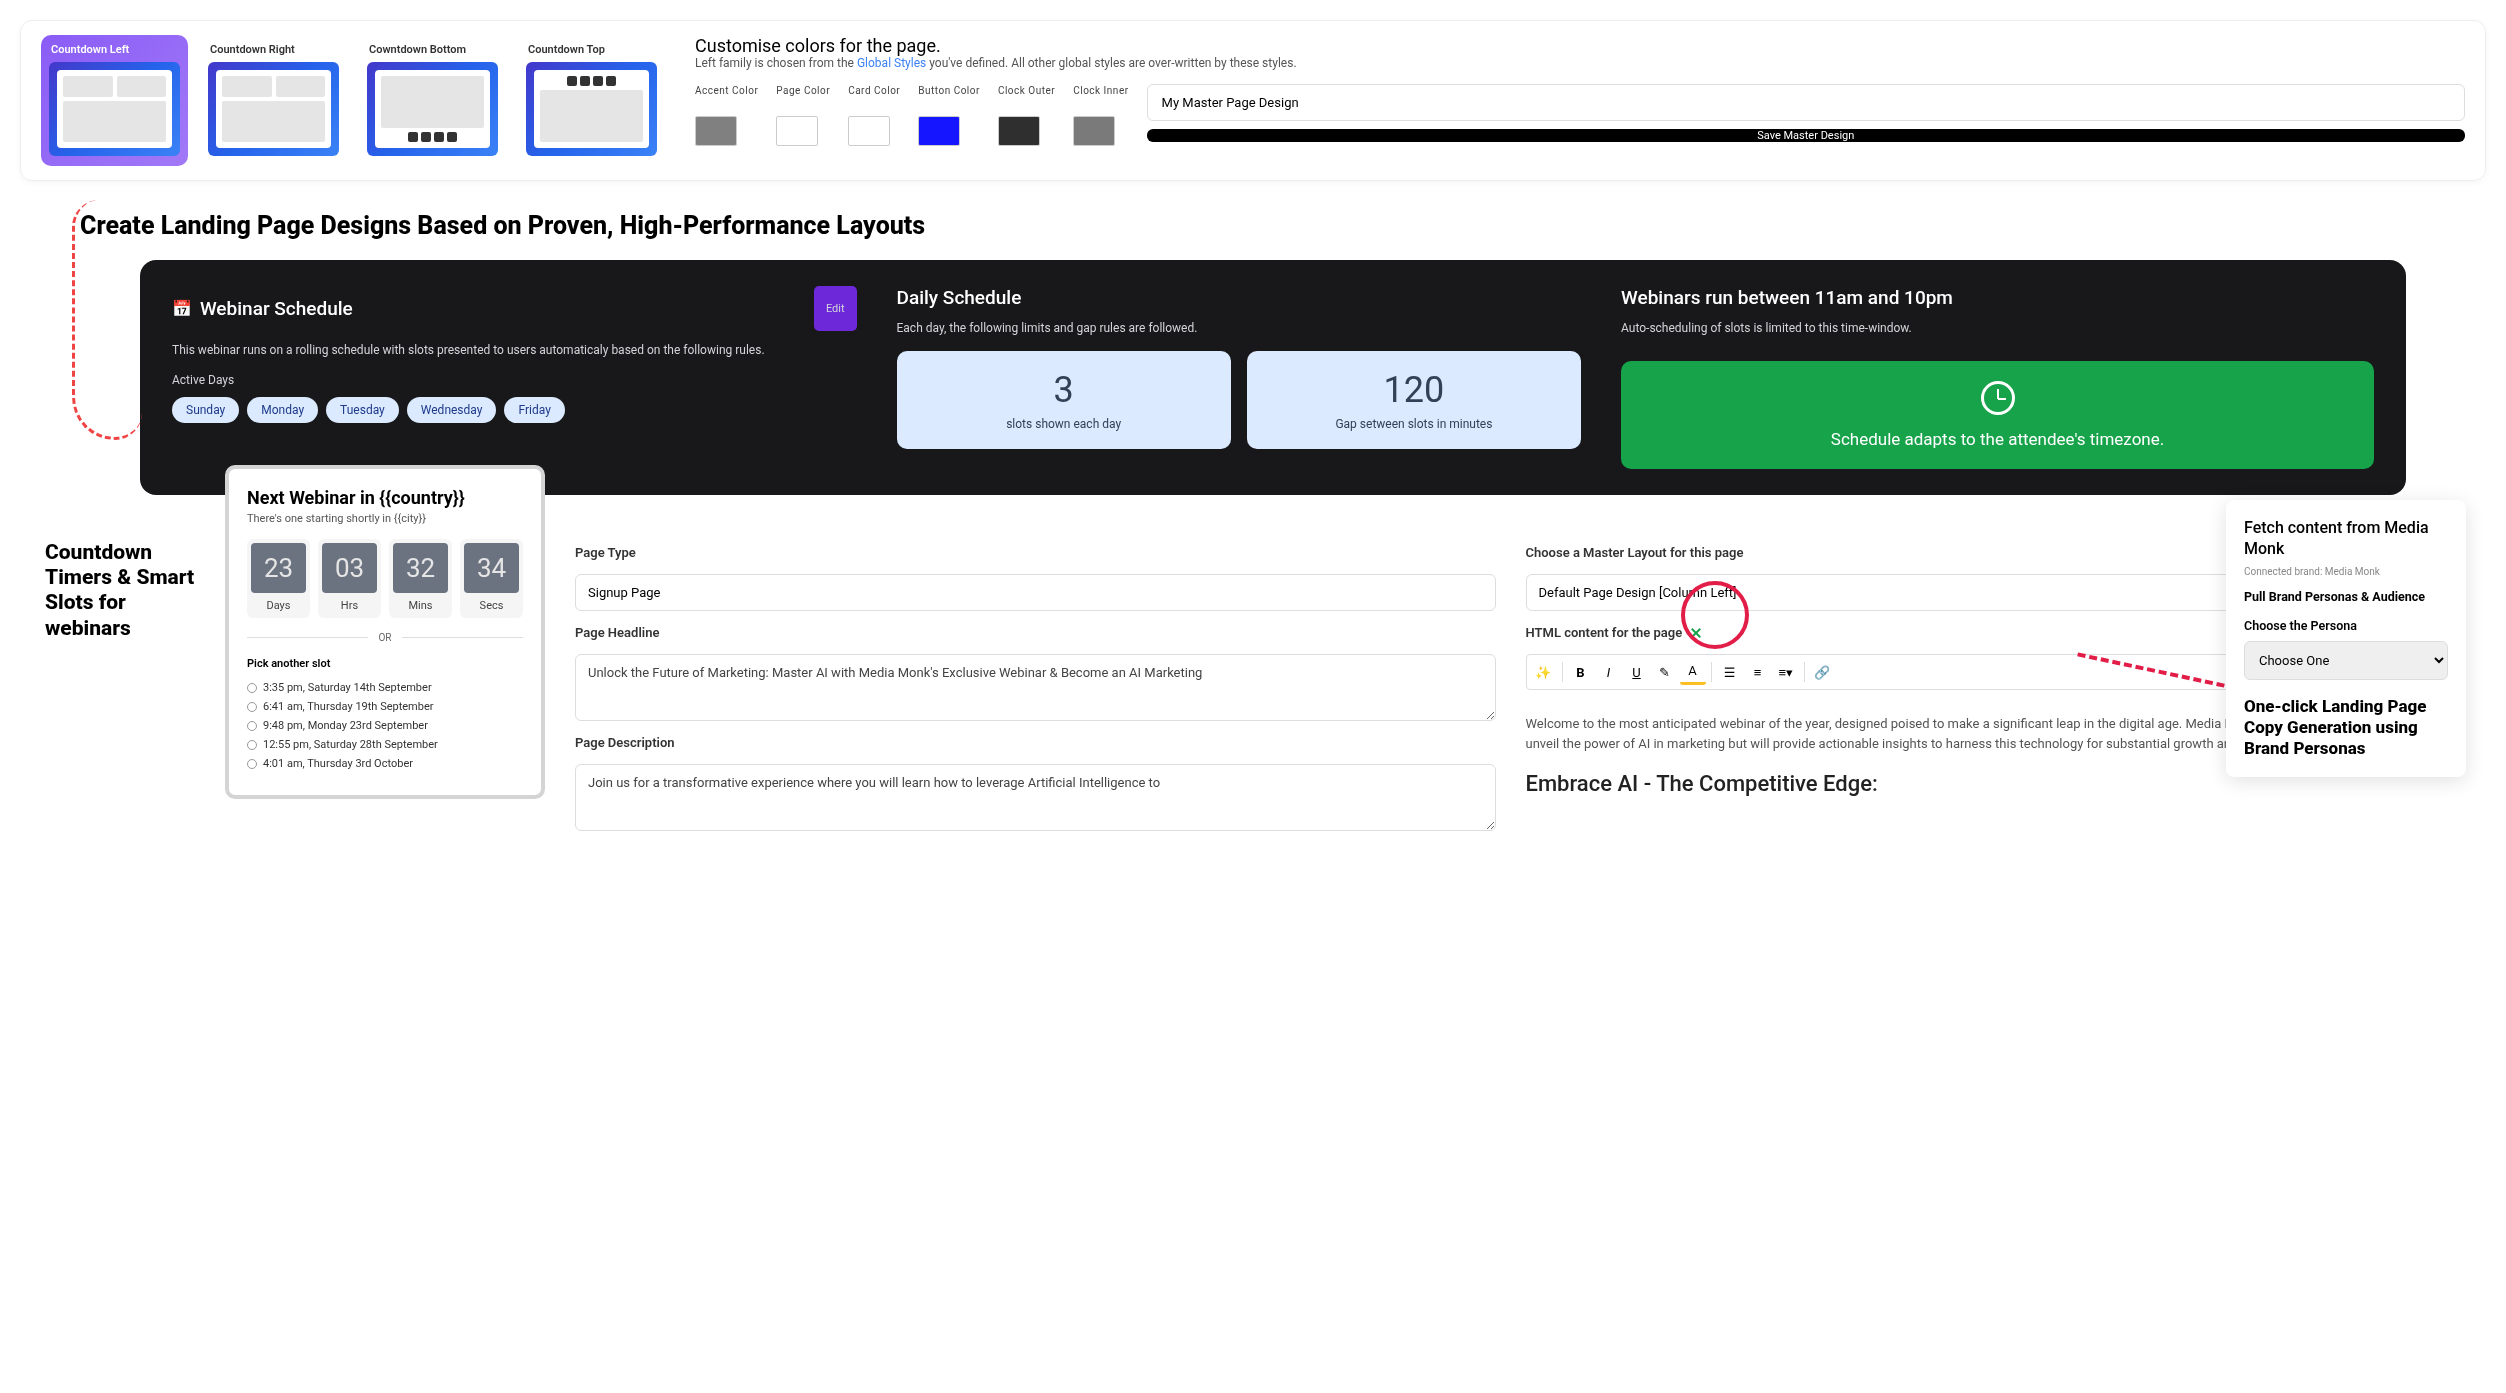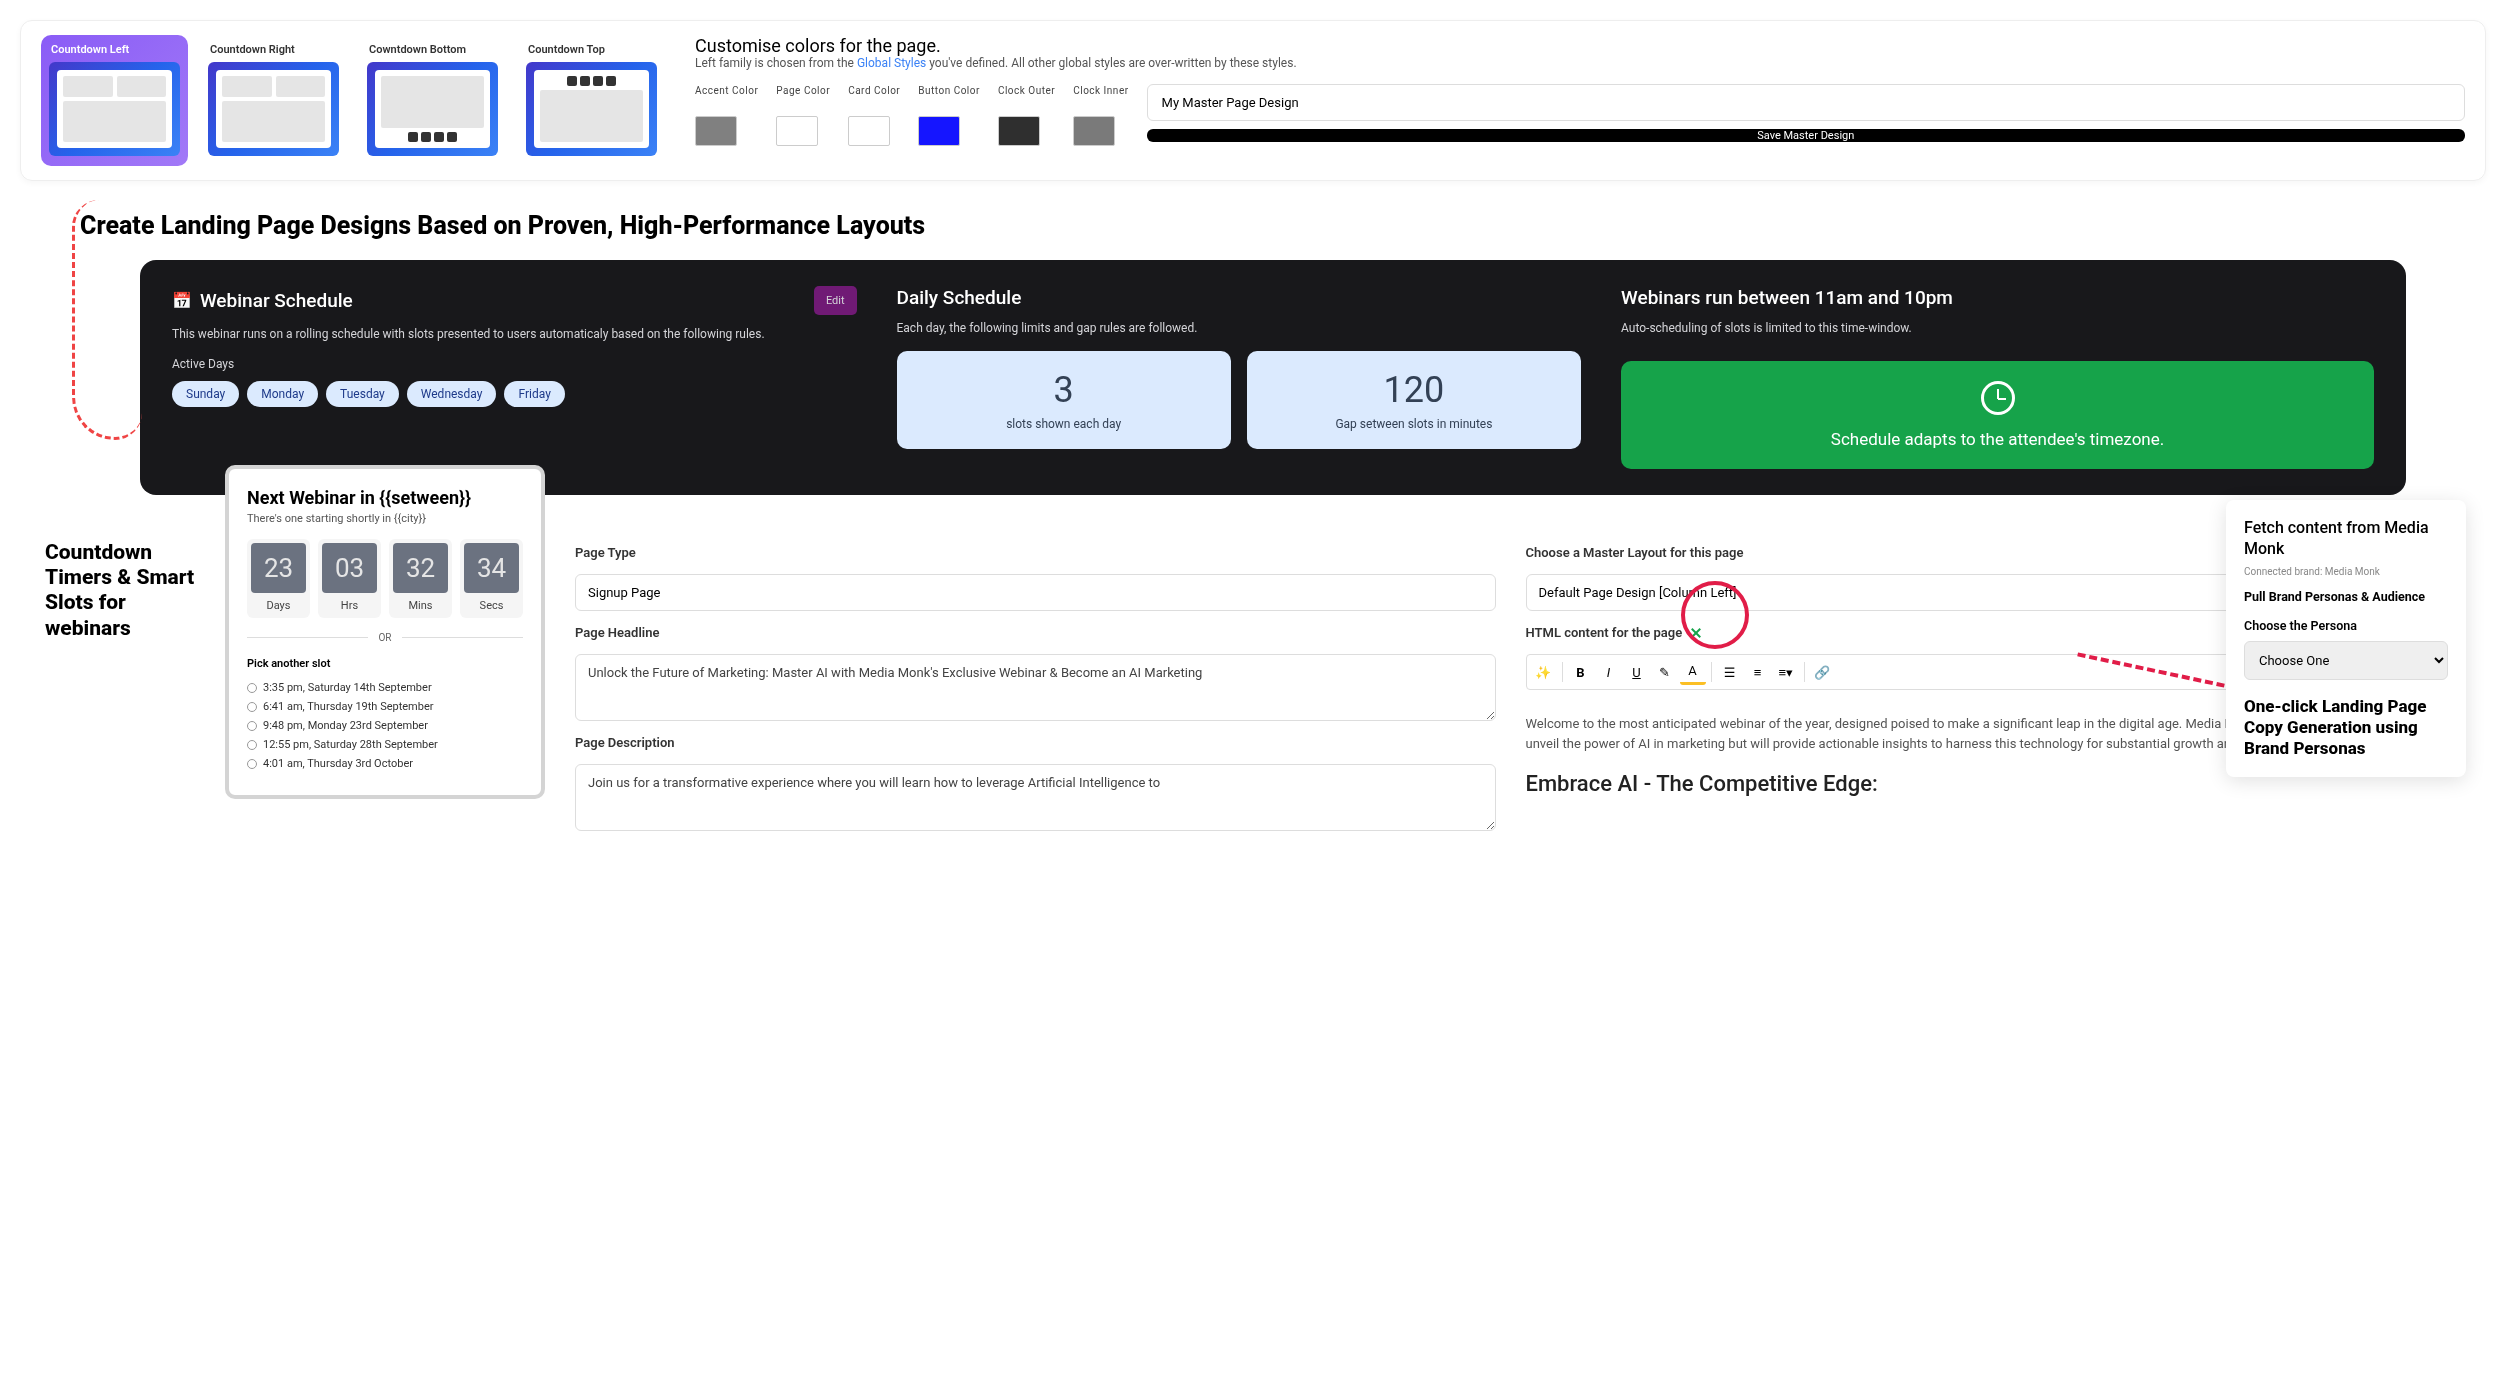--- a/index.html
+++ b/index.html
@@ -35,21 +35,21 @@
 .section-h1 { font-size: 25px; font-weight: 800; margin: 10px 0 20px 60px; }
 
 
 .connector { position: absolute; border-left: 3px dashed #ef4444; height: 240px; left: 72px; top: 200px; border-radius: 50px; width:70px; border-bottom:3px dashed #ef4444; border-bottom-left-radius:80px; }
 
 
 .schedule-panel { background: #18181b; color: #fff; border-radius: 16px; padding: 26px 32px; margin: 0 80px 0 120px; display: flex; gap: 40px; }
 .sched-col { flex: 1; }
 .sched-head { display: flex; align-items: center; gap: 8px; margin-bottom: 10px; }
 .sched-title { font-size: 19px; font-weight: 500; }
-.edit-btn { margin-left: auto; background: #701a75; color:#d4d4d8; border: none; padding: 8px 12px; border-radius: 5px; font-size: 11px; cursor:pointer;}
+.edit-btn { margin-left: auto; background: #6d28d9; color:#d4d4d8; border: none; padding: 16px 12px; border-radius: 5px; font-size: 11px; cursor:pointer;}
 .sched-desc { font-size: 12px; color: #d4d4d8; line-height: 1.5; margin-bottom: 14px; }
 .active-days-lbl { font-size: 12px; color:#d4d4d8; margin-bottom:10px;}
 .day-pills { display: flex; gap: 8px; flex-wrap: wrap; }
 .day-pill { background: #dbeafe; color: #1e3a8a; padding: 6px 14px; border-radius: 999px; font-size: 12px; }
 
 .stat-boxes { display: flex; gap: 16px; }
 .stat-box { background: #dbeafe; color: #1e3a8a; border-radius: 10px; padding: 18px 20px; text-align: center; flex:1;}
 .stat-num { font-size: 36px; font-weight: 400; color:#334155;}
 .stat-lbl { font-size: 12px; margin-top: 6px; color:#334155;}
 
@@ -247,21 +247,21 @@
       <div class="clock-icon"></div>
       <div class="tz-text">Schedule adapts to the attendee's timezone.</div>
     </div>
   </div>
 </div>
 
 <div class="mid-row">
   <div class="feature-label">Countdown Timers &amp; Smart Slots for webinars</div>
 
   <div class="countdown-card">
-    <div class="cd-title">Next Webinar in {{setween}}</div>
+    <div class="cd-title">Next Webinar in {{country}}</div>
     <div class="cd-sub">There's one starting shortly in {{city}}</div>
     <div class="cd-tiles">
       <div class="cd-tile">
           <div class="cd-num">23</div>
           <div class="cd-unit">Days</div>
         </div>
       <div class="cd-tile">
           <div class="cd-num">03</div>
           <div class="cd-unit">Hrs</div>
         </div>

